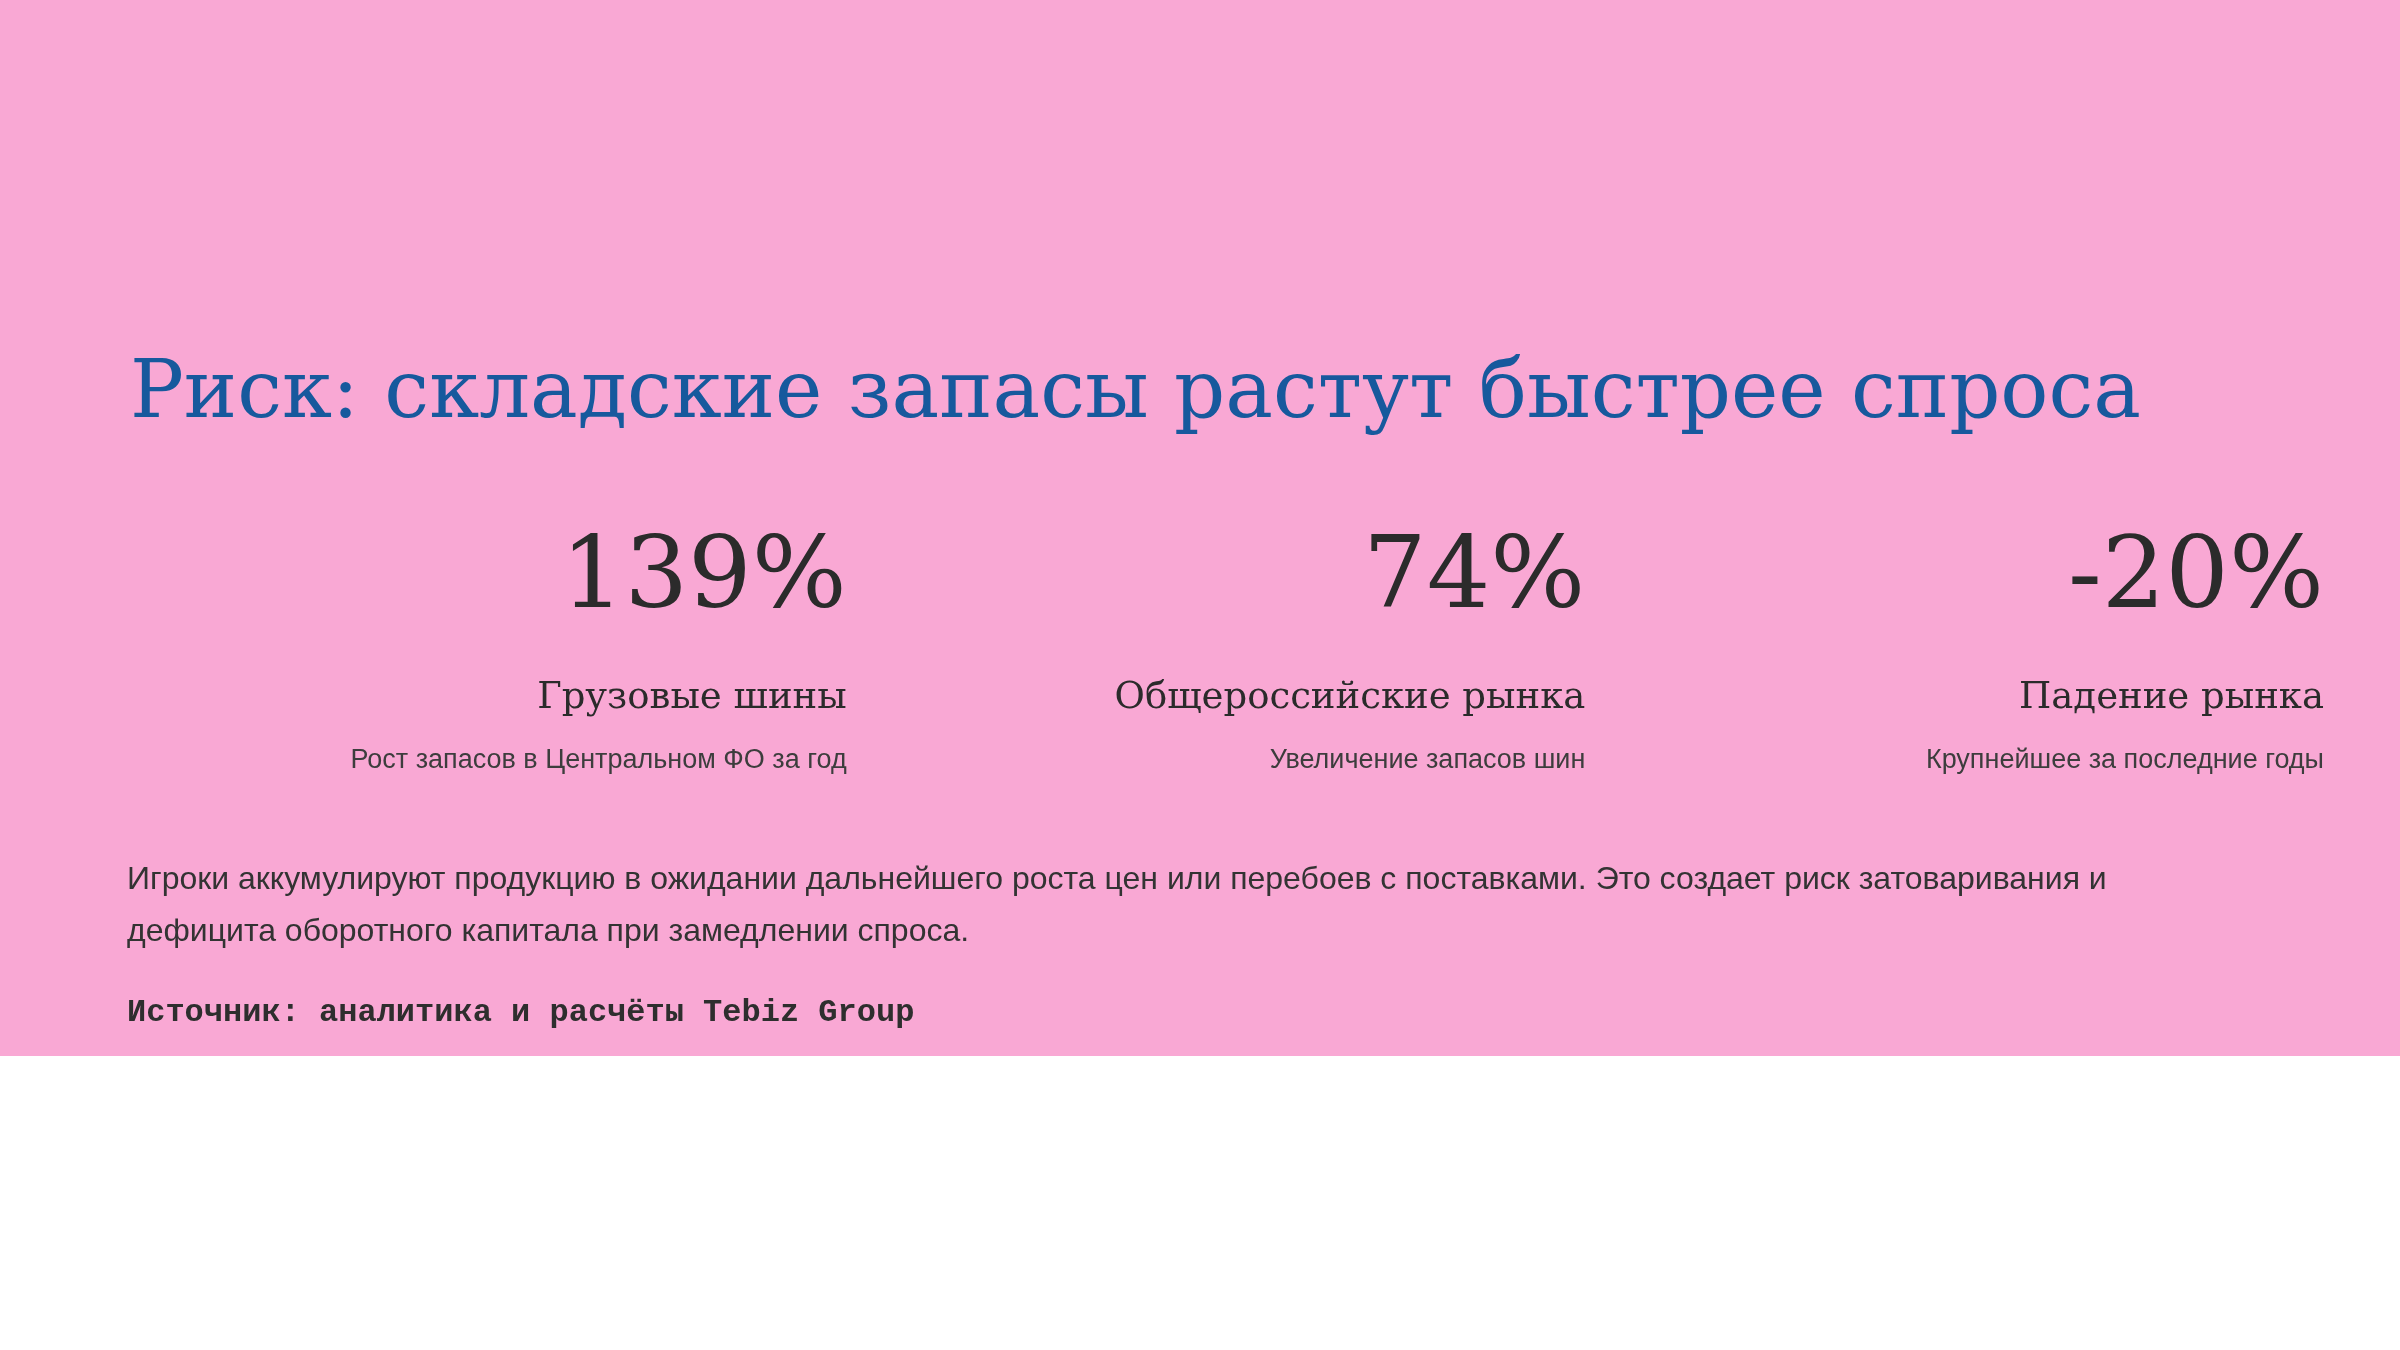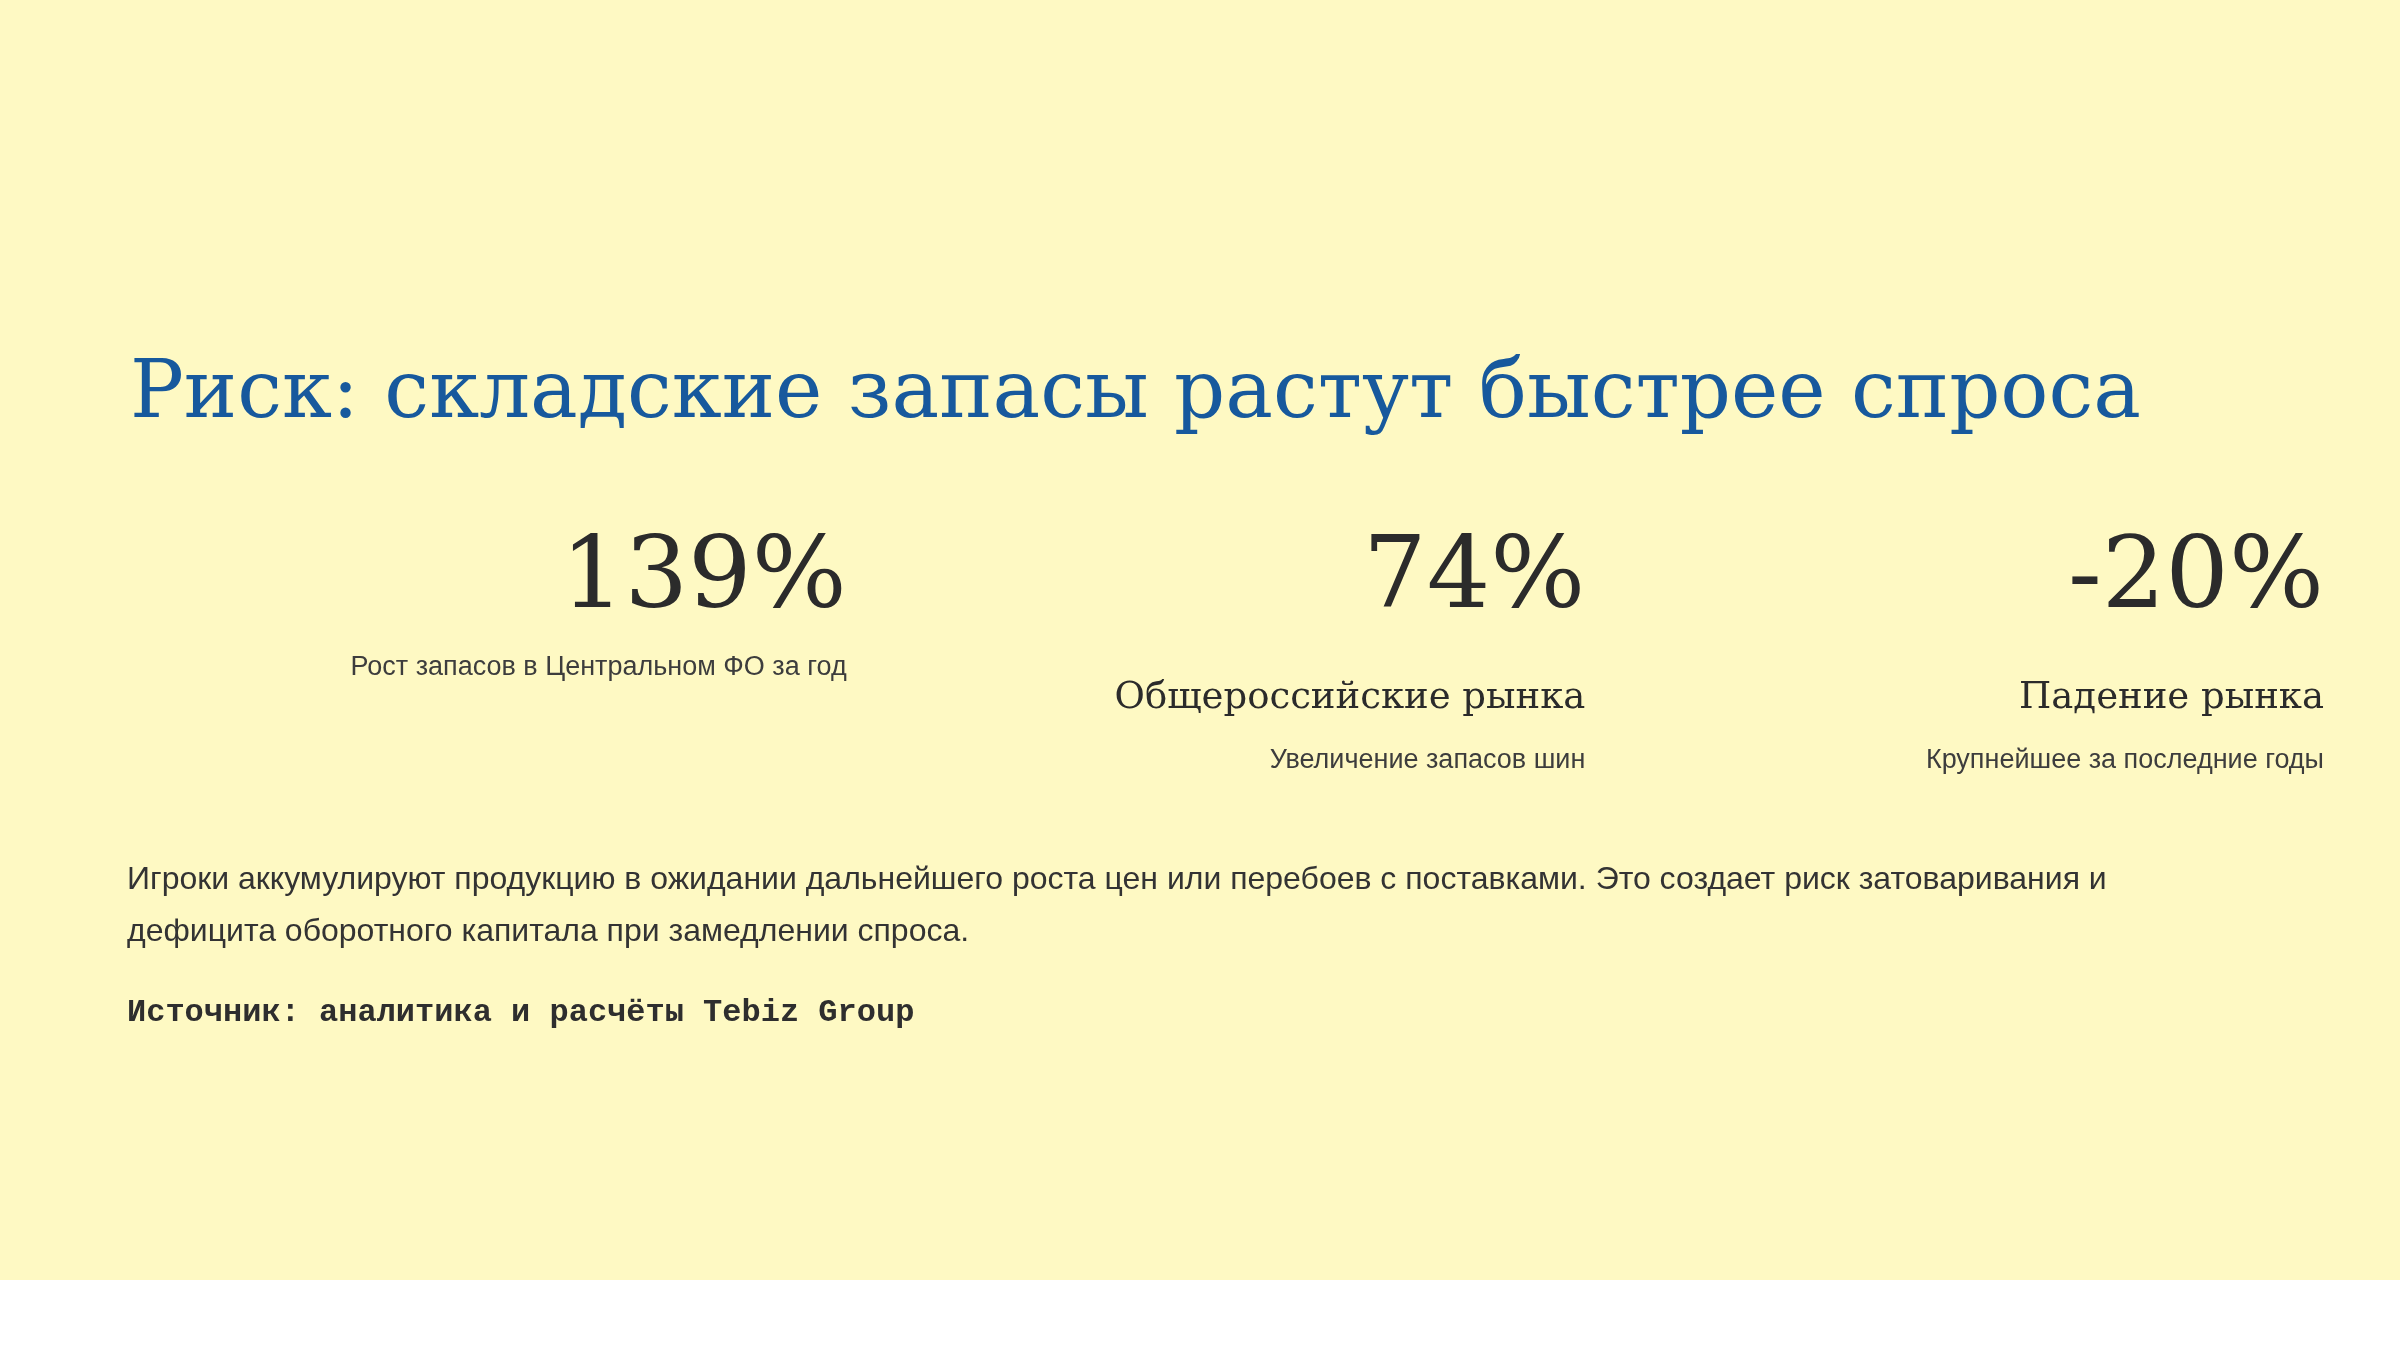--- a/index.html
+++ b/index.html
@@ -3,22 +3,22 @@
 <meta charset="utf-8">
 <style>
   html, body {
     margin: 0;
     padding: 0;
     background: #ffffff;
   }
   .slide {
     position: relative;
     width: 2400px;
-    height: 1280px;
-    background: #fef9c3;
+    height: 1056px;
+    background: #f9a8d4;
     overflow: hidden;
     font-family: "Liberation Sans", sans-serif;
   }
   .title {
     position: absolute;
     left: 130px;
     top: 348px;
     margin: 0;
     width: 2180px;
     font-family: "DejaVu Serif", serif;
@@ -84,20 +84,21 @@
 <body>
 
 <div class="slide">
 
   <h1 class="title">Риск: складские запасы растут быстрее спроса</h1>
 
   <div class="stats-row">
 
     <div class="stat-card">
       <div class="stat-value">139%</div>
+      <div class="stat-label">Грузовые шины</div>
       <div class="stat-desc">Рост запасов в Центральном ФО за год</div>
     </div>
 
     <div class="stat-card">
       <div class="stat-value">74%</div>
       <div class="stat-label">Общероссийские рынка</div>
       <div class="stat-desc">Увеличение запасов шин</div>
     </div>
 
     <div class="stat-card">

